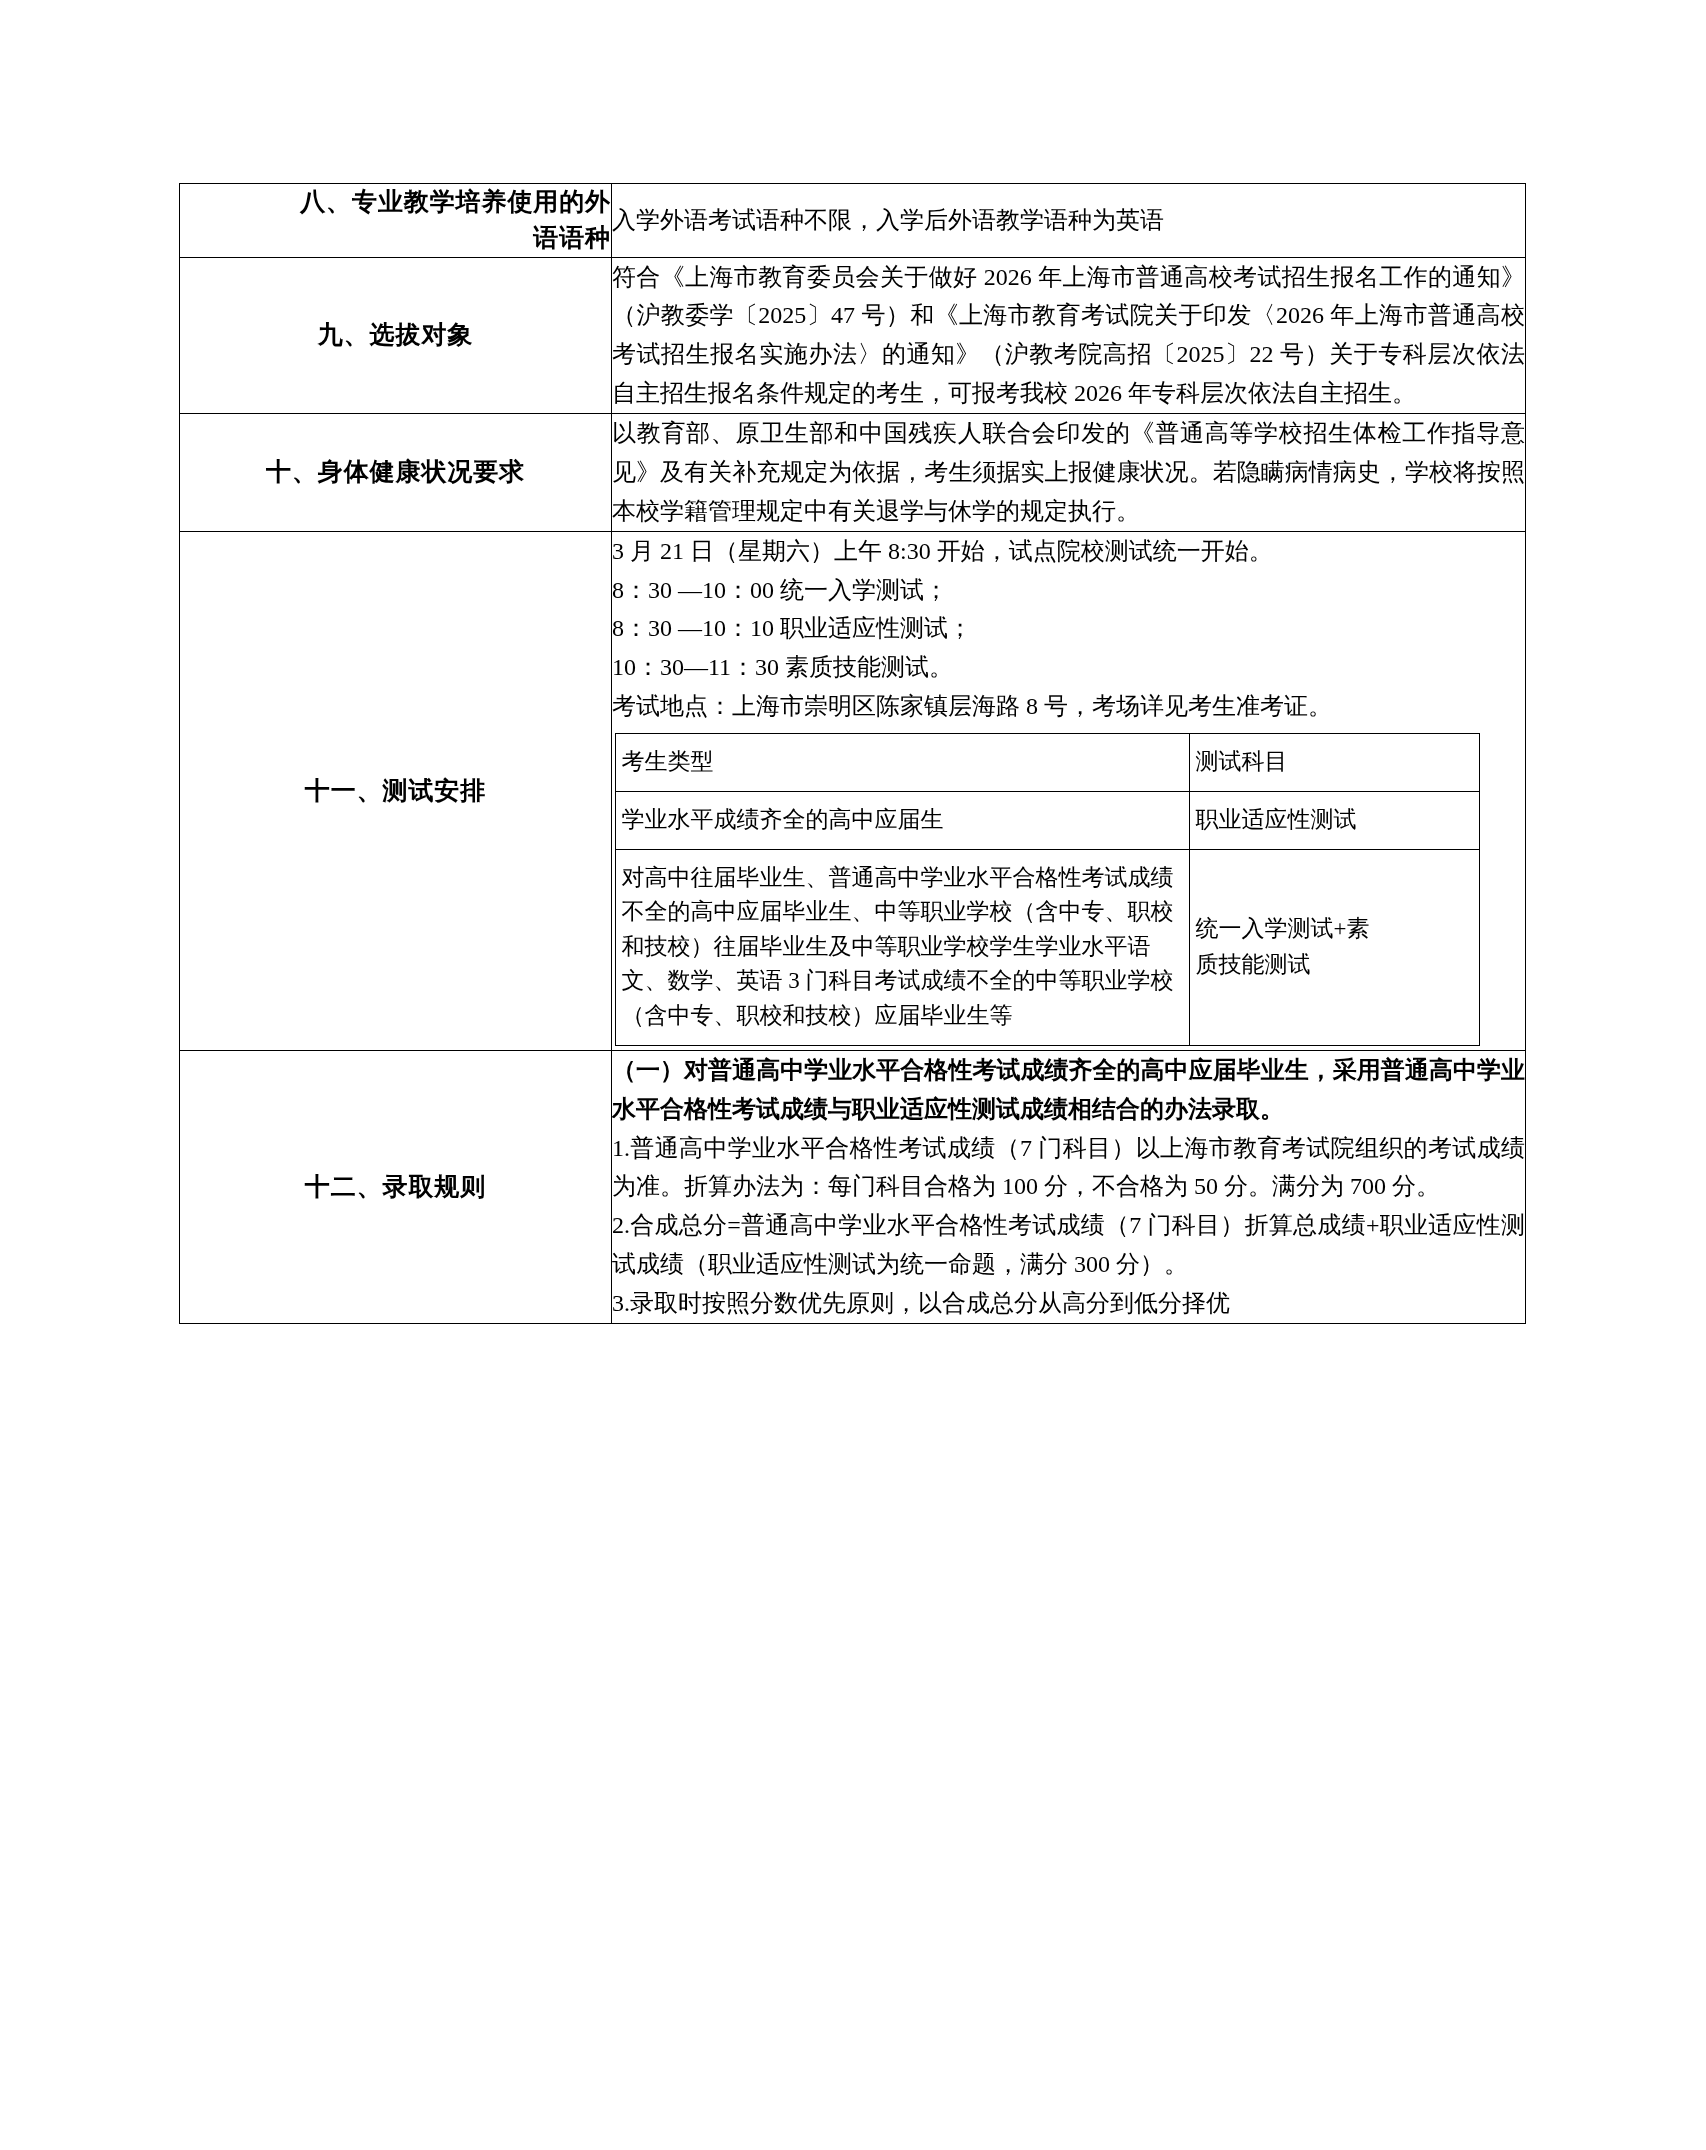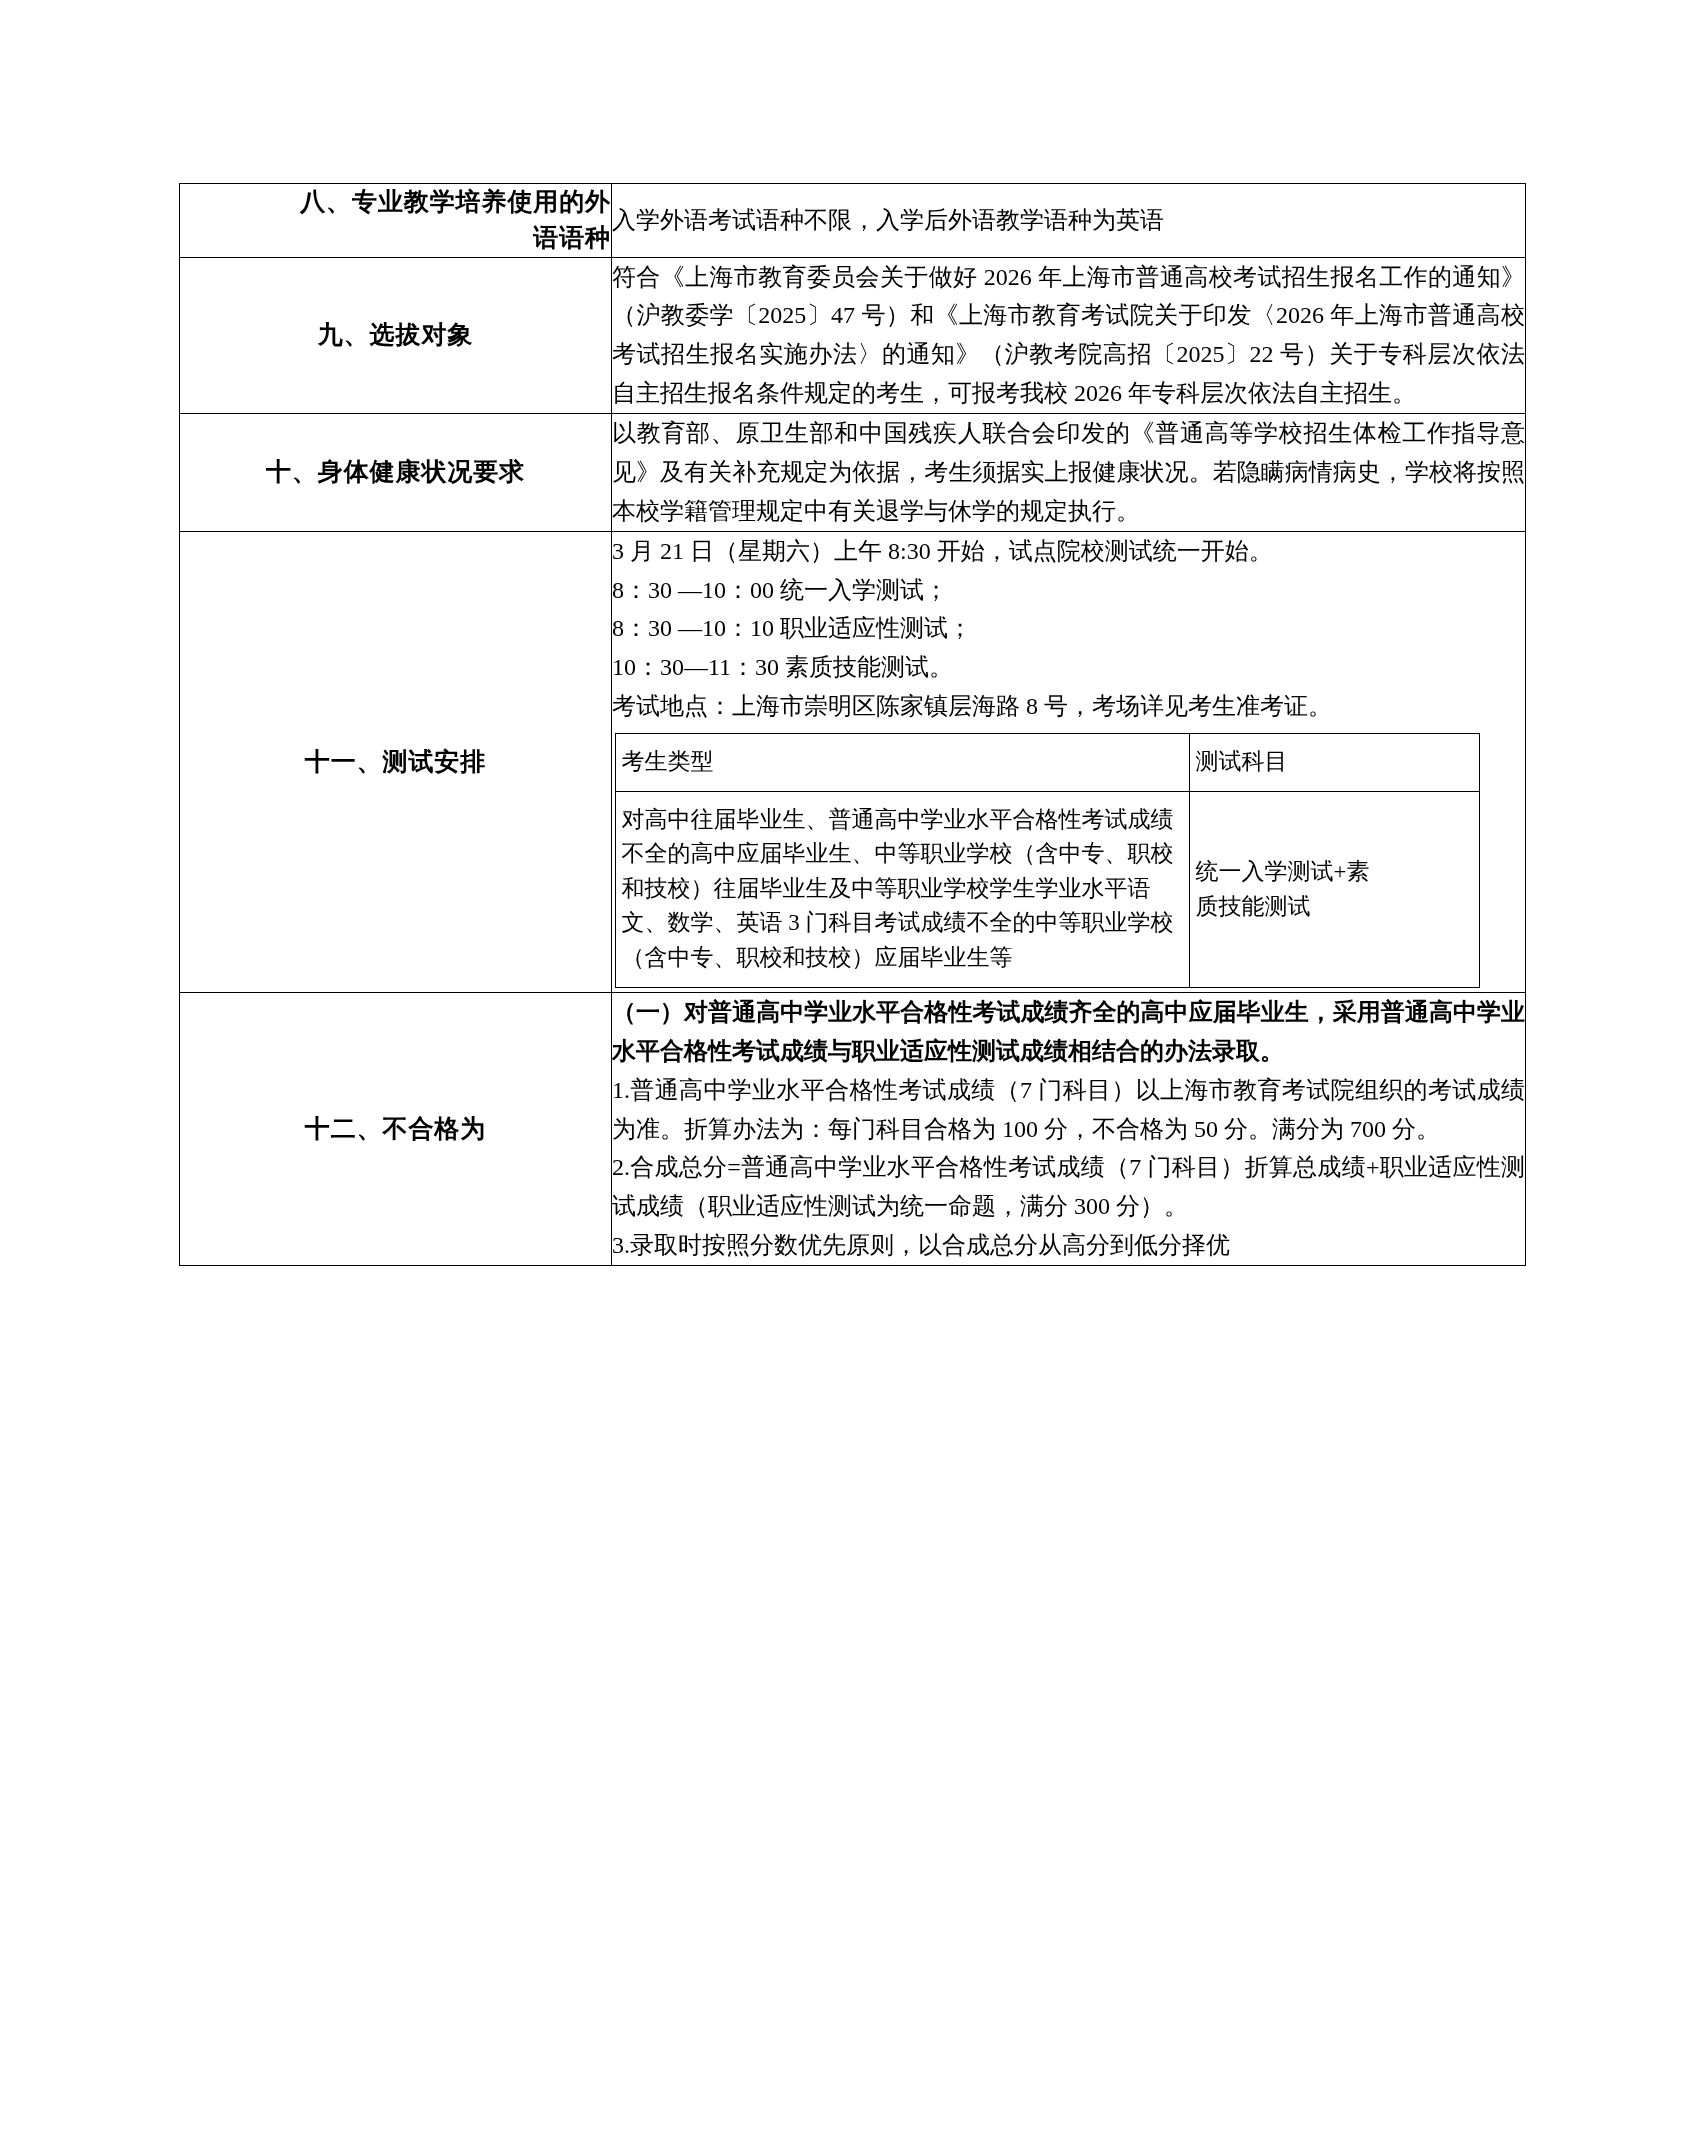--- a/index.html
+++ b/index.html
@@ -162,38 +162,42 @@
             <div class="nested-wrap">
               <table class="nested">
                 <colgroup>
                   <col class="n-type">
                   <col class="n-subj">
                 </colgroup>
                 <tbody>
                   <tr>
                     <td class="n-head">考生类型</td>
                     <td class="n-head">测试科目</td>
+                  </tr>
+                  <tr>
+                    <td>学业水平成绩齐全的高中应届生</td>
+                    <td>职业适应性测试</td>
                   </tr>
                   <tr>
                     <td class="n-long">对高中往届毕业生、普通高中学业水平合格性考试成绩不全的高中应届毕业生、中等职业学校（含中专、职校和技校）往届毕业生及中等职业学校学生学业水平语文、数学、英语 3 门科目考试成绩不全的中等职业学校（含中专、职校和技校）应届毕业生等</td>
                     <td>
                       <div class="nested-subj">
                         <span>统一入学测试+素</span><br>
                         <span>质技能测试</span>
                       </div>
                     </td>
                   </tr>
                 </tbody>
               </table>
             </div>
           </td>
         </tr>
 
         <tr>
-          <td class="rowlabel">十二、不合格为</td>
+          <td class="rowlabel">十二、录取规则</td>
           <td class="body-cell">
             <p class="bold">（一）对普通高中学业水平合格性考试成绩齐全的高中应届毕业生，采用普通高中学业水平合格性考试成绩与职业适应性测试成绩相结合的办法录取。</p>
             <p>1.普通高中学业水平合格性考试成绩（7 门科目）以上海市教育考试院组织的考试成绩为准。折算办法为：每门科目合格为 100 分，不合格为 50 分。满分为 700 分。</p>
             <p>2.合成总分=普通高中学业水平合格性考试成绩（7 门科目）折算总成绩+职业适应性测试成绩（职业适应性测试为统一命题，满分 300 分）。</p>
             <p>3.录取时按照分数优先原则，以合成总分从高分到低分择优</p>
           </td>
         </tr>
 
       </tbody>
     </table>

